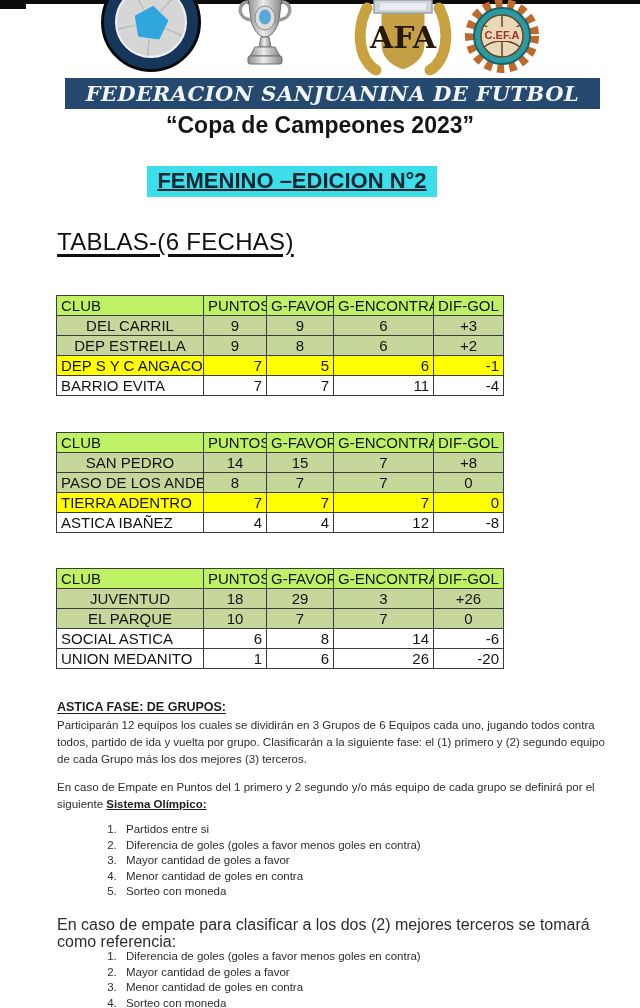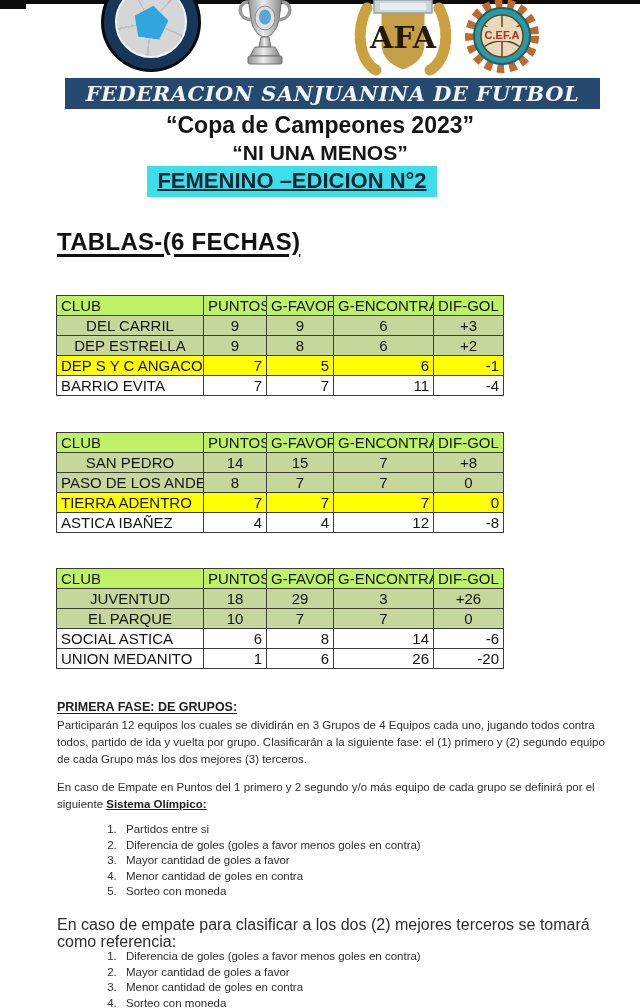--- a/index.html
+++ b/index.html
@@ -26,21 +26,21 @@
           display:flex;align-items:center;justify-content:center;margin-left:8px;}
   .banner span{font-family:"DejaVu Serif",serif;font-style:italic;font-weight:700;
                font-size:21px;color:#f2f5f8;letter-spacing:.5px;white-space:nowrap;}
   .h-copa{position:absolute;left:0;top:112px;width:640px;text-align:center;
           font-size:23px;font-weight:700;color:#151515;}
   .h-niuna{position:absolute;left:0;top:141px;width:640px;text-align:center;
            font-size:21px;font-weight:700;color:#151515;}
   .h-fem-wrap{position:absolute;left:0;top:166px;width:584px;text-align:center;}
   .h-fem{display:inline-block;background:#3cdfe9;color:#0d2433;font-size:22px;font-weight:700;
          padding:2px 10px 3px 10px;text-decoration:underline;text-decoration-thickness:2px;}
-  .h-tablas{position:absolute;left:57px;top:228px;font-size:24px;font-weight:700;color:#111;
+  .h-tablas{position:absolute;left:57px;top:228px;font-size:24px;font-weight:400;color:#111;
             text-decoration:underline;text-decoration-thickness:2.5px;text-underline-offset:4px;letter-spacing:.3px;}
 
   
   table.standings{position:absolute;left:56px;width:447px;border-collapse:collapse;table-layout:fixed;
                   font-size:15px;color:#141414;}
   table.standings th,table.standings td{border:1px solid #3c3c3c;height:20px;padding:0 4px;
                   overflow:hidden;white-space:nowrap;box-sizing:border-box;font-weight:400;}
   table.standings th{background:#bef264;text-align:left;}
   table.standings th:nth-child(1),table.standings td:nth-child(1){width:147px;}
   table.standings th:nth-child(2),table.standings td:nth-child(2){width:63px;}
@@ -113,21 +113,20 @@
     <circle cx="44" cy="37" r="21" fill="#ead9b8" stroke="#5d4a2c" stroke-width="1.5"></circle>
     <path d="M44 16 v42 M26 26 c10 8 26 8 36 0 M26 48 c10 -8 26 -8 36 0" fill="none" stroke="#5d4a2c" stroke-width="1.5"></path>
     <rect x="25" y="28" width="38" height="14" rx="3" fill="#ead9b8"></rect>
     <text x="44" y="40" text-anchor="middle" font-family="Liberation Sans, sans-serif" font-weight="bold" font-size="11" fill="#a33424">C.EF.A</text>
   </svg>
 
   <div class="banner">
     <span>FEDERACION SANJUANINA DE FUTBOL</span>
   </div>
   <div class="h-copa">“Copa de Campeones 2023”</div>
-  <div class="h-niuna">“NI UNA MENOS”</div>
   <div class="h-fem-wrap">
     <span class="h-fem">FEMENINO –EDICION N°2</span>
   </div>
   <div class="h-tablas">TABLAS-(6 FECHAS)</div>
 
   <table id="table-1" class="standings">
     <thead>
         <tr>
           <th>CLUB</th>
           <th>PUNTOS</th>
@@ -243,22 +242,22 @@
         <tr class="hl-none">
           <td class="c-club">UNION MEDANITO</td>
           <td class="c-num">1</td>
           <td class="c-num">6</td>
           <td class="c-num">26</td>
           <td class="c-num">-20</td>
         </tr>
       </tbody>
   </table>
 
-  <div class="rules r-title">PRIMERA FASE: DE GRUPOS:</div>
-  <div class="rules r-p1">Participarán 12 equipos los cuales se dividirán en 3 Grupos de 4 Equipos cada uno, jugando todos contra todos, partido de  ida y vuelta por grupo. Clasificarán a la siguiente fase: el (1) primero y (2) segundo equipo de cada Grupo más los dos mejores (3) terceros.</div>
+  <div class="rules r-title">ASTICA FASE: DE GRUPOS:</div>
+  <div class="rules r-p1">Participarán 12 equipos los cuales se dividirán en 3 Grupos de 6 Equipos cada uno, jugando todos contra todos, partido de  ida y vuelta por grupo. Clasificarán a la siguiente fase: el (1) primero y (2) segundo equipo de cada Grupo más los dos mejores (3) terceros.</div>
   <div class="rules r-p2"><span>En caso de Empate en  Puntos  del 1 primero y 2 segundo y/o más equipo de cada grupo se definirá por  el siguiente </span><b>Sistema Olímpico:</b></div>
   <ol id="list-1" class="rlist">
       <li>Partidos entre si</li>
       <li>Diferencia de goles (goles a favor menos goles en contra)</li>
       <li>Mayor cantidad de goles a favor</li>
       <li>Menor cantidad de goles en contra</li>
       <li>Sorteo con moneda</li>
     </ol>
   <div class="rules r-p3">En caso de empate para clasificar a los dos (2) mejores terceros se tomará como referencia:</div>
   <ol id="list-2" class="rlist">

